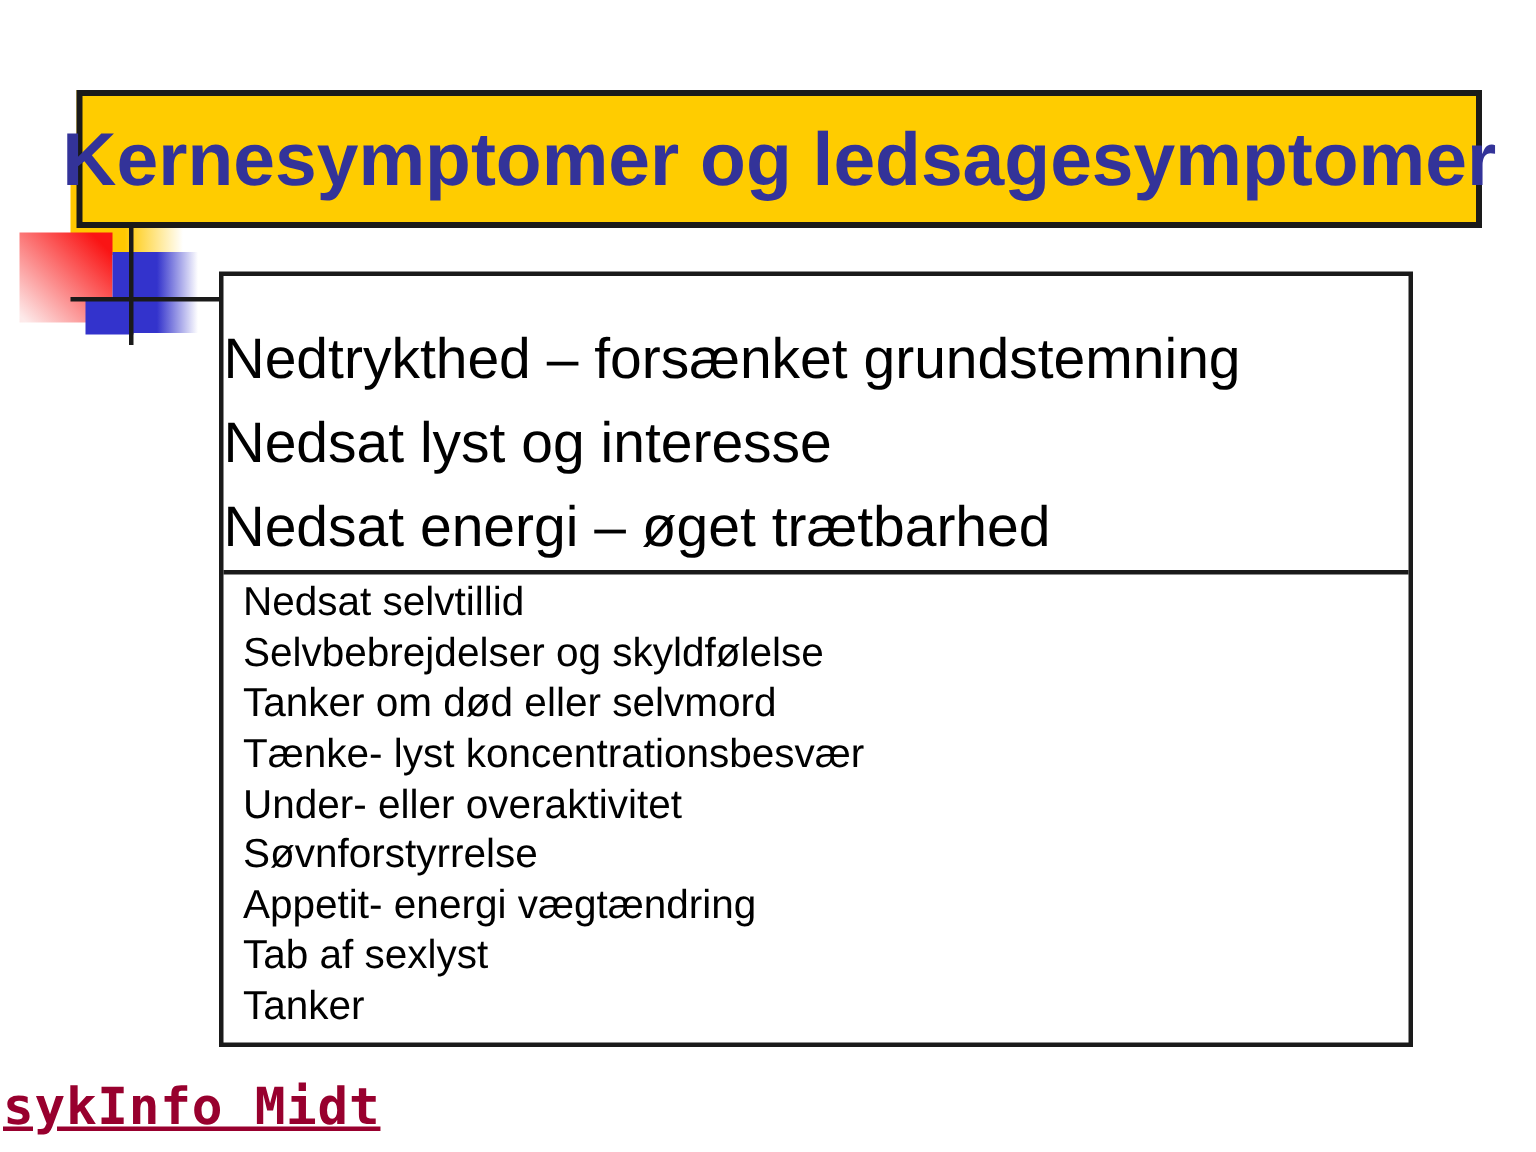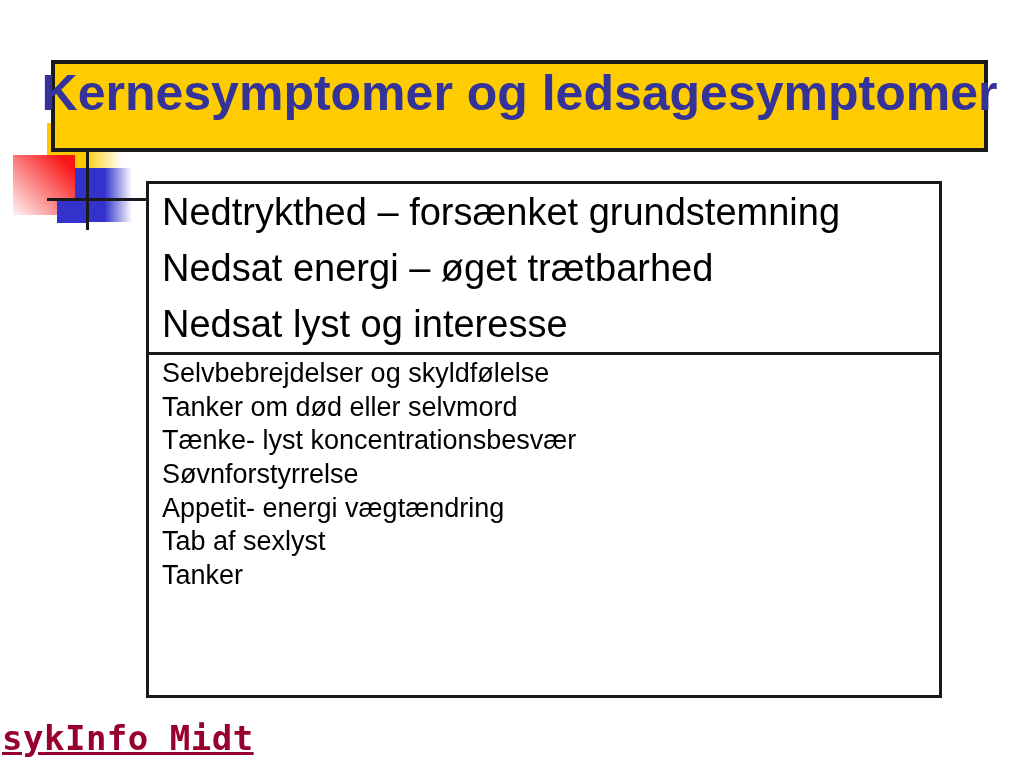--- a/index.html
+++ b/index.html
@@ -31,42 +31,41 @@
   }
   .v-line{left:86px;top:151px;width:3px;height:79px;background:var(--line-color,#1a1a1a);z-index:4;}
   .h-line{left:47px;top:198px;width:99px;height:3px;background:var(--line-color,#1a1a1a);z-index:4;}
 
   
   .title-box{
     left:51px;top:60px;width:937px;height:92px;z-index:5;
     box-sizing:border-box;
     background:var(--title-bg,#FFCC00);
     border:4px solid var(--line-color,#1a1a1a);
-    display:flex;align-items:flex-start;justify-content:center;
+    display:flex;align-items:center;justify-content:center;
   }
   .title-text{
     font-size:50px;font-weight:bold;
     color:var(--title-text,#333399);
     white-space:nowrap;
     letter-spacing:0px;
   }
 
   
   .content-box{
     left:146px;top:181px;width:796px;height:517px;z-index:5;
     box-sizing:border-box;
     background:#ffffff;
     border:3px solid var(--line-color,#1a1a1a);
   }
   .core-section{
     box-sizing:border-box;
     height:171px;
     border-bottom:3px solid var(--line-color,#1a1a1a);
-    padding-left:13px;
-    display:flex;flex-direction:column;justify-content:center;
+    display:flex;flex-direction:column;justify-content:center;margin-top:28px;
   }
   .core-line{
     height:56px;
     display:flex;align-items:center;
     font-size:38px;color:#000000;
     white-space:nowrap;
   }
   .list-section{
     box-sizing:border-box;
     padding:2px 0 0 13px;
@@ -100,27 +99,29 @@
 <div class="abs v-line"></div>
 <div class="abs h-line"></div>
 
 <div class="abs title-box">
   <span class="title-text">Kernesymptomer og ledsagesymptomer</span>
 </div>
 
 <div class="abs content-box">
   <div class="core-section">
       <div class="core-line">Nedtrykthed – forsænket grundstemning</div>
+      <div class="core-line">Nedsat lyst og interesse</div>
       <div class="core-line">Nedsat energi – øget trætbarhed</div>
-      <div class="core-line">Nedsat lyst og interesse</div>
     </div>
   <div class="list-section">
+      <div class="list-line">Nedsat selvtillid</div>
       <div class="list-line">Selvbebrejdelser og skyldfølelse</div>
       <div class="list-line">Tanker om død eller selvmord</div>
       <div class="list-line">Tænke- lyst koncentrationsbesvær</div>
+      <div class="list-line">Under- eller overaktivitet</div>
       <div class="list-line">Søvnforstyrrelse</div>
       <div class="list-line">Appetit- energi vægtændring</div>
       <div class="list-line">Tab af sexlyst</div>
       <div class="list-line">Tanker</div>
     </div>
 </div>
 
 <div class="abs footer-text">sykInfo Midt</div>
 
 </body></html>

